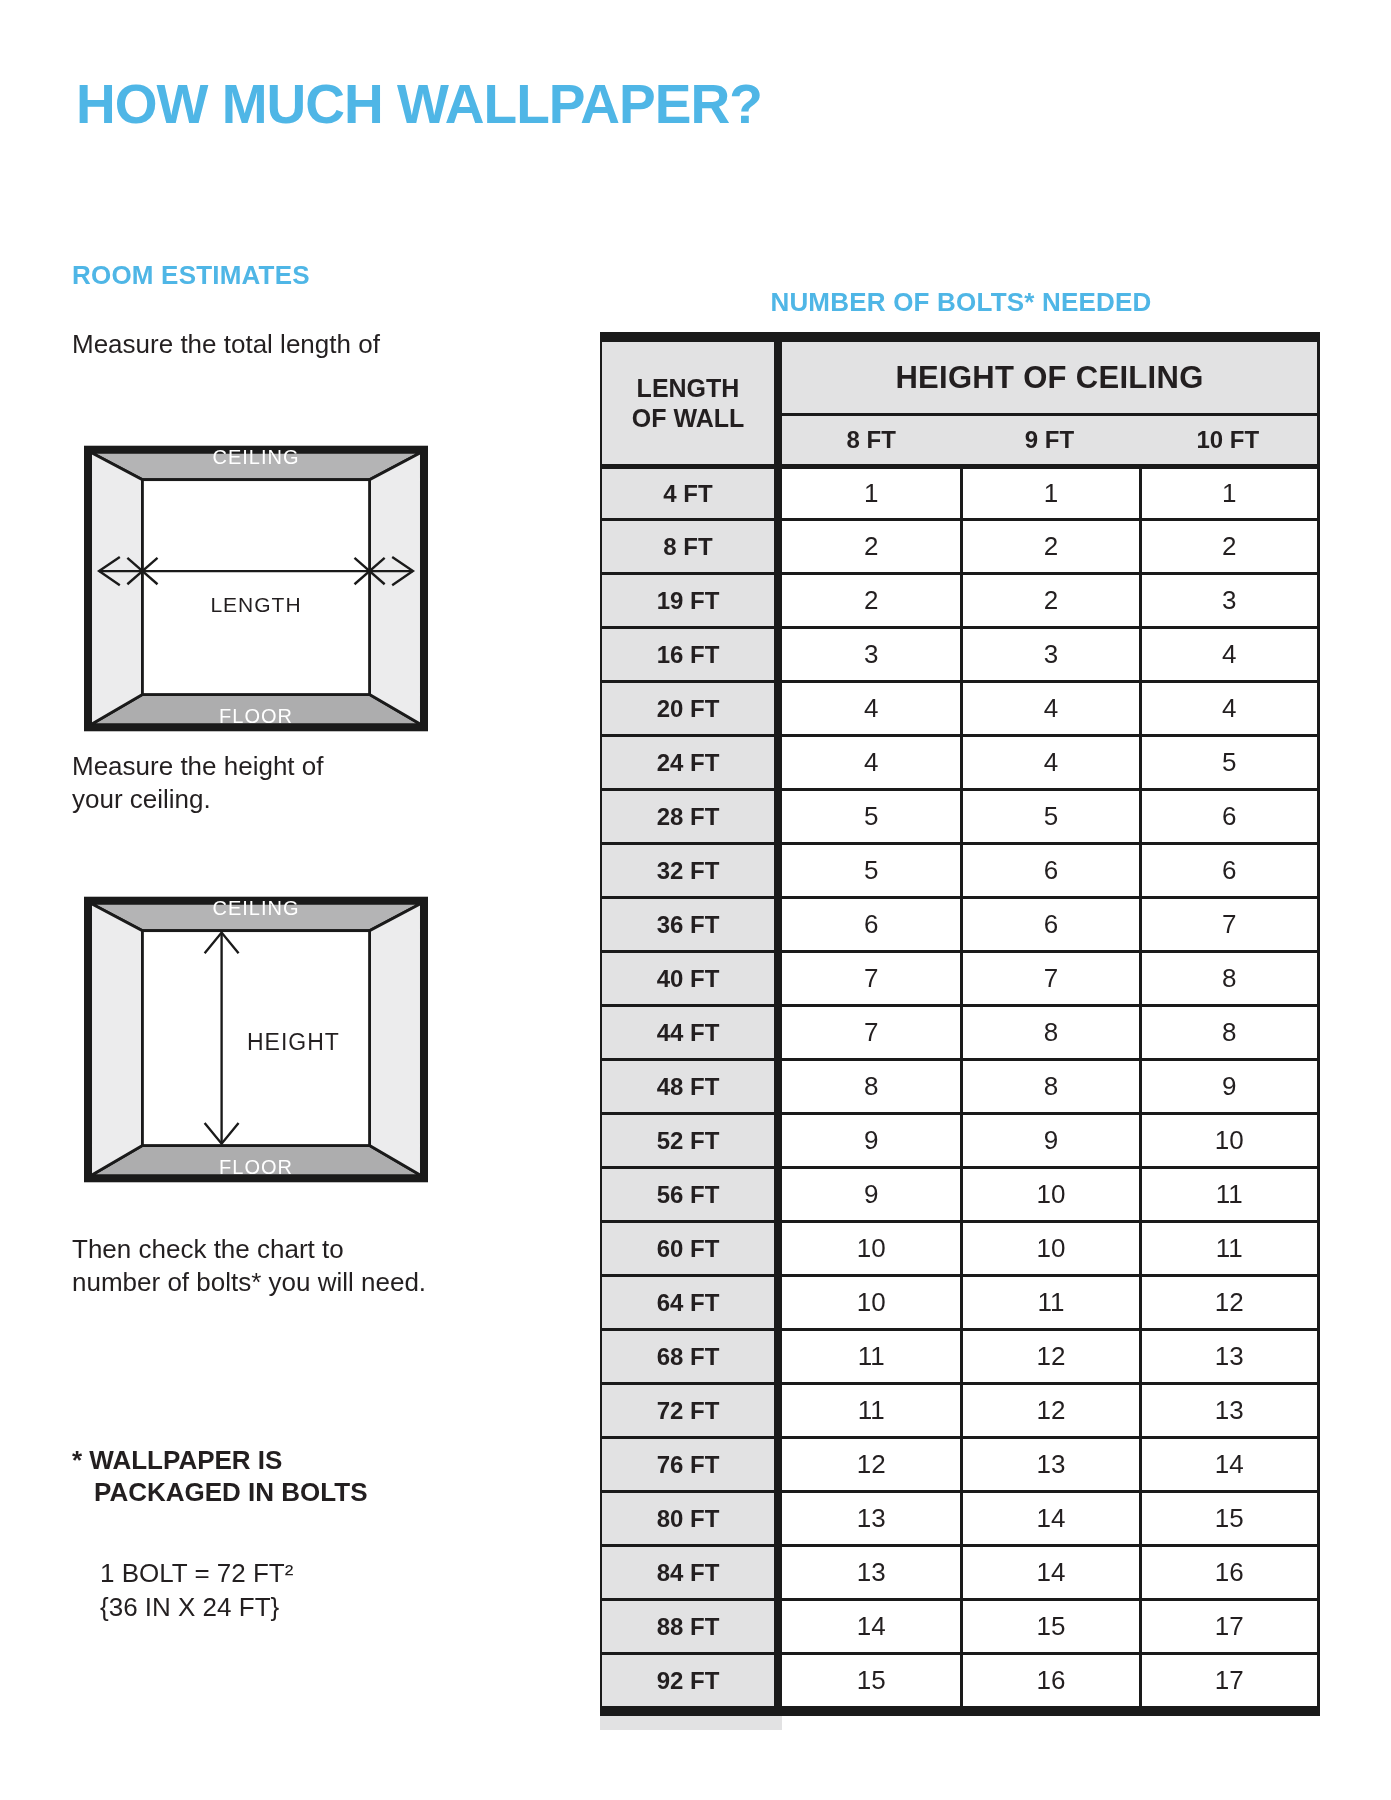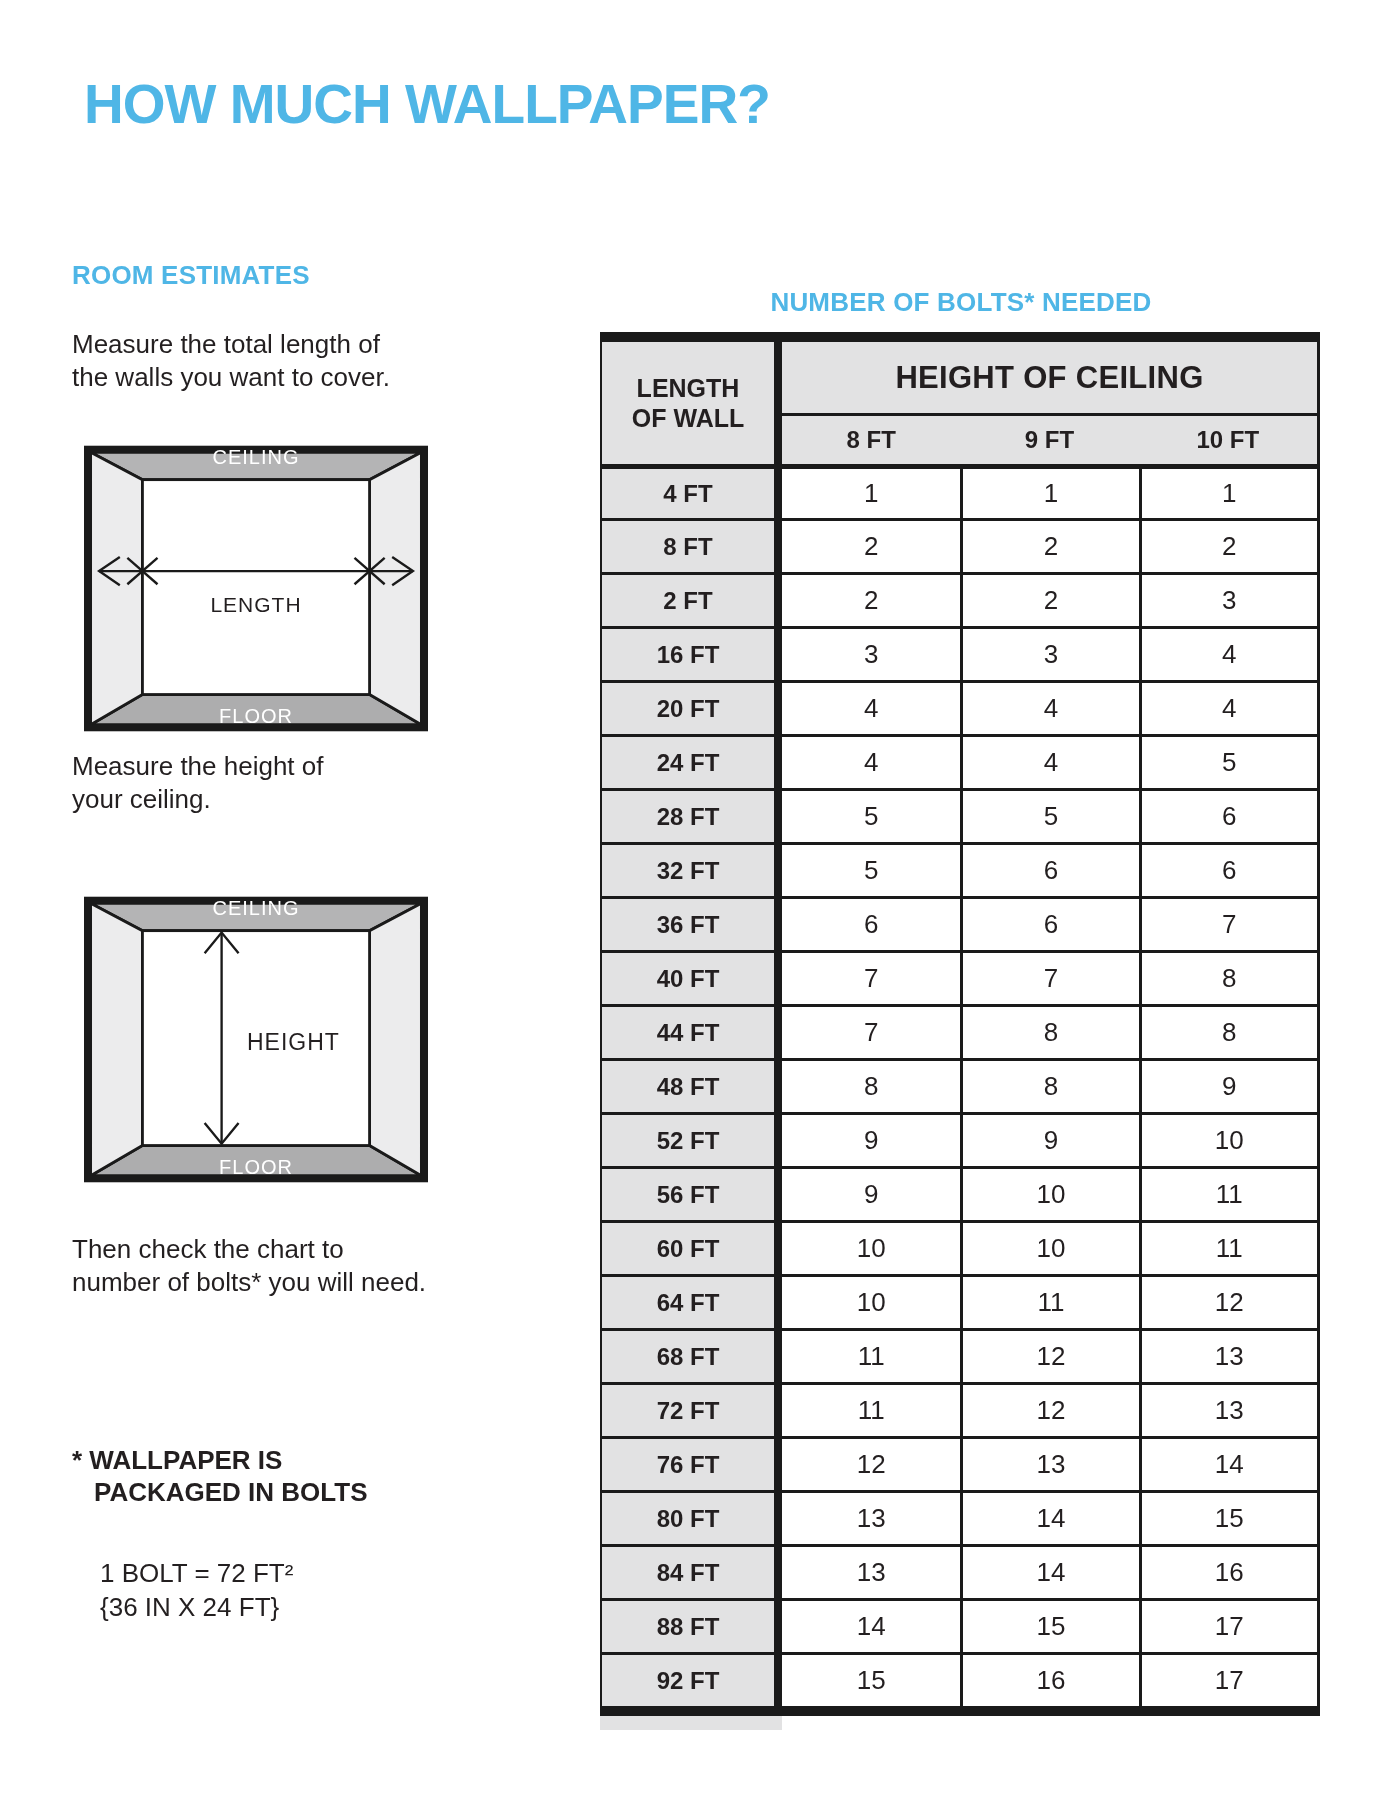--- a/index.html
+++ b/index.html
@@ -16,21 +16,21 @@
   body{
     font-family:"Liberation Sans", sans-serif;
     color:var(--text);
     width:1391px; height:1800px;
     position:relative; overflow:hidden;
   }
   .abs{ position:absolute; }
 
   
   .page-title{
-    left:84px; top:72px;
+    left:76px; top:72px;
     font-size:55px; font-weight:bold; letter-spacing:-1px;
     color:var(--accent); white-space:nowrap;
   }
   .section-heading{
     font-size:26px; font-weight:bold; color:var(--accent); letter-spacing:0.2px;
     white-space:nowrap;
   }
   .h-room{ left:72px; top:260px; }
   .h-table{ left:602px; top:287px; width:718px; text-align:center; }
 
@@ -109,21 +109,20 @@
 </style>
 </head>
 <body>
 
 <div class="abs page-title">HOW MUCH WALLPAPER?</div>
 
 <div class="abs section-heading h-room">ROOM ESTIMATES</div>
 
 <div class="abs copy p1">
   <span>Measure the total length of</span>
-  <span>the walls you want to cover.</span>
 </div>
 
 <div class="abs diagram d1">
   <svg viewBox="0 0 365 303" aria-hidden="true">
     <polygon points="7,7 358,7 303,36 62,36" fill="var(--ceiling_gray)" stroke="var(--ink)" stroke-width="3"></polygon>
     <polygon points="7,296 358,296 303,264 62,264" fill="var(--floor_gray)" stroke="var(--ink)" stroke-width="3"></polygon>
     <polygon points="7,7 62,36 62,264 7,296" fill="var(--wall_gray)" stroke="var(--ink)" stroke-width="3"></polygon>
     <polygon points="358,7 303,36 303,264 358,296" fill="var(--wall_gray)" stroke="var(--ink)" stroke-width="3"></polygon>
     <rect x="62" y="36" width="241" height="228" fill="#fff" stroke="var(--ink)" stroke-width="3"></rect>
     <g stroke="var(--ink)" stroke-width="2.5" fill="none">
@@ -196,21 +195,21 @@
   <div class="cell rlabel first">4 FT</div>
   <div class="cell val c1 first">1</div>
   <div class="cell val first">1</div>
   <div class="cell val first">1</div>
 
   <div class="cell rlabel">8 FT</div>
   <div class="cell val c1">2</div>
   <div class="cell val">2</div>
   <div class="cell val">2</div>
 
-  <div class="cell rlabel">2 FT</div>
+  <div class="cell rlabel">19 FT</div>
   <div class="cell val c1">2</div>
   <div class="cell val">2</div>
   <div class="cell val">3</div>
 
   <div class="cell rlabel">16 FT</div>
   <div class="cell val c1">3</div>
   <div class="cell val">3</div>
   <div class="cell val">4</div>
 
   <div class="cell rlabel">20 FT</div>

